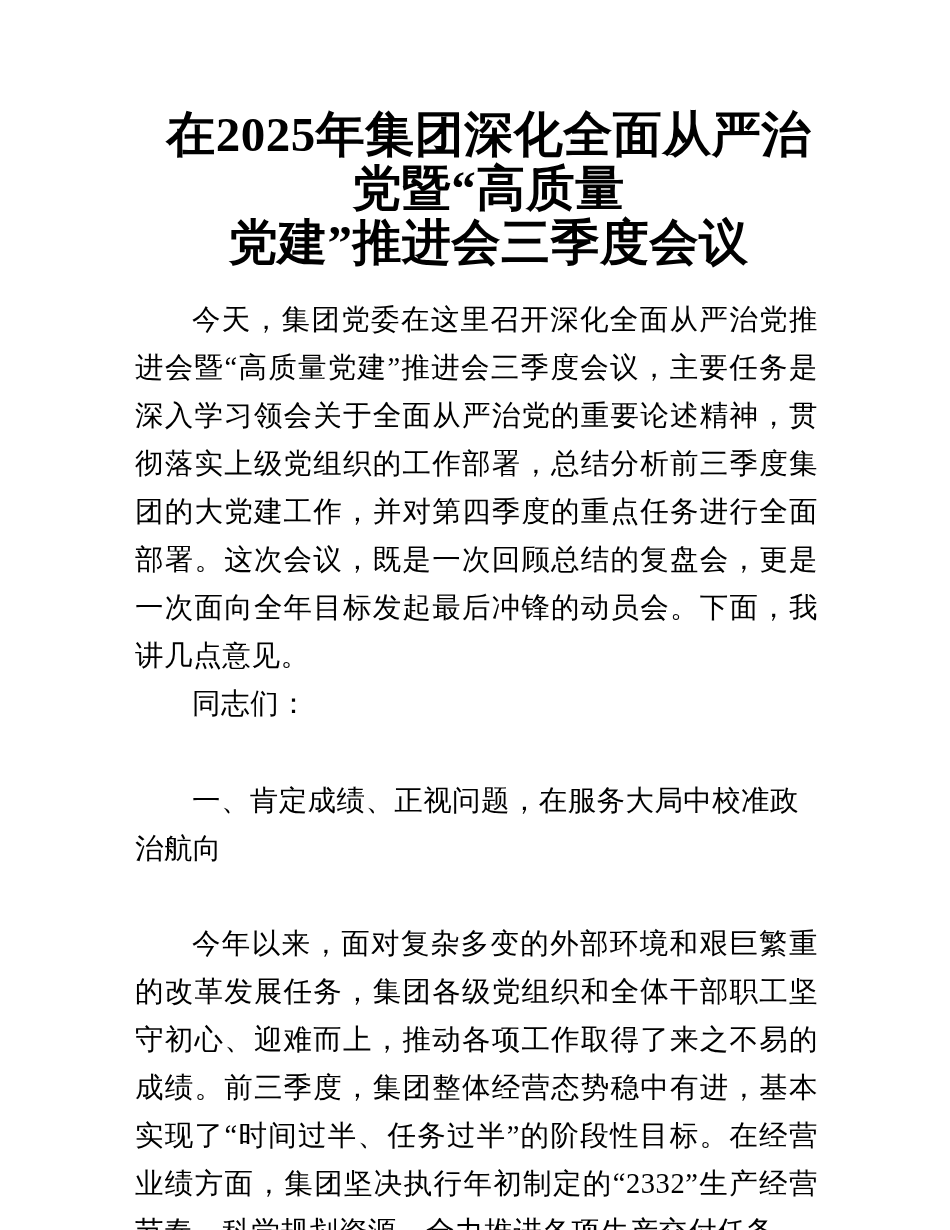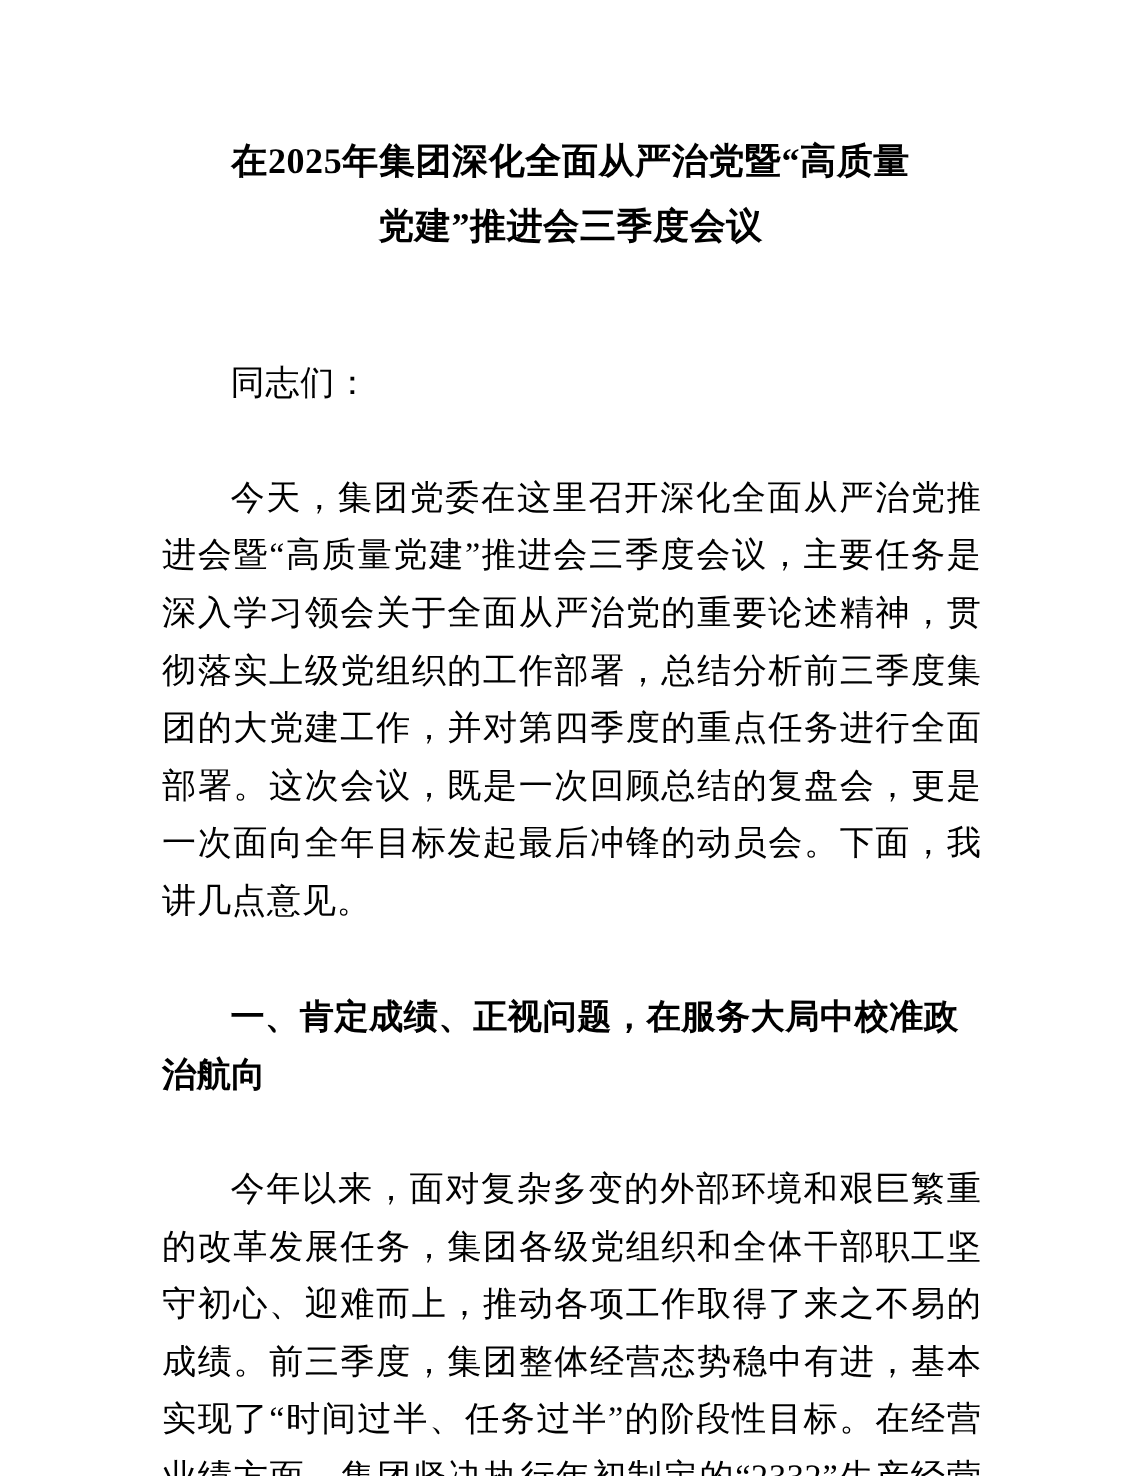--- a/index.html
+++ b/index.html
@@ -14,27 +14,27 @@
     height: 1230px;
     margin: 0 auto;
     background: #ffffff;
     overflow: hidden;
     box-sizing: border-box;
   }
 
   
   .doc-title {
     position: absolute;
-    left: 134px;
+    left: 147px;
     top: 108px;
     width: 683px;
     text-align: center;
     font-family: "Liberation Serif", "DejaVu Serif", serif;
     font-weight: bold;
-    font-size: 30px;
+    font-size: 49px;
     line-height: 54px;
     color: #000000;
     letter-spacing: 0.5px;
     word-break: break-all;
   }
 
   
   .body-block {
     position: absolute;
     left: 135px;
@@ -65,21 +65,21 @@
   }
 
   
   .para + .para {
     margin-top: 0;
   }
 
   
   .section-heading {
     font-family: "Liberation Sans", "DejaVu Sans", sans-serif;
-    font-weight: bold;
+    font-weight: normal;
     font-size: 28.5px;
     line-height: 48px;
     color: #000000;
     text-indent: 2em;
     margin: 48px 0 0 0;
     word-break: break-all;
     letter-spacing: 0.4px;
   }
 
   .section-heading + .para {
@@ -91,23 +91,23 @@
 
 <div class="page">
 
   <div class="doc-title">
     <div>在2025年集团深化全面从严治党暨“高质量</div>
     <div>党建”推进会三季度会议</div>
   </div>
 
   <div class="body-block">
 
+    <p class="para indent">今天，集团党委在这里召开深化全面从严治党推进会暨“高质量党建”推进会三季度会议，主要任务是深入学习领会关于全面从严治党的重要论述精神，贯彻落实上级党组织的工作部署，总结分析前三季度集团的大党建工作，并对第四季度的重点任务进行全面部署。这次会议，既是一次回顾总结的复盘会，更是一次面向全年目标发起最后冲锋的动员会。下面，我讲几点意见。</p>
+
     <p class="para salutation">同志们：</p>
-
-    <p class="para indent">今天，集团党委在这里召开深化全面从严治党推进会暨“高质量党建”推进会三季度会议，主要任务是深入学习领会关于全面从严治党的重要论述精神，贯彻落实上级党组织的工作部署，总结分析前三季度集团的大党建工作，并对第四季度的重点任务进行全面部署。这次会议，既是一次回顾总结的复盘会，更是一次面向全年目标发起最后冲锋的动员会。下面，我讲几点意见。</p>
 
     <h2 class="section-heading">一、肯定成绩、正视问题，在服务大局中校准政治航向</h2>
 
     <p class="para indent">今年以来，面对复杂多变的外部环境和艰巨繁重的改革发展任务，集团各级党组织和全体干部职工坚守初心、迎难而上，推动各项工作取得了来之不易的成绩。前三季度，集团整体经营态势稳中有进，基本实现了“时间过半、任务过半”的阶段性目标。在经营业绩方面，集团坚决执行年初制定的“2332”生产经营节奏，科学规划资源，全力推进各项生产交付任务。</p>
 
   </div>
 
 </div>
 
 </body></html>

